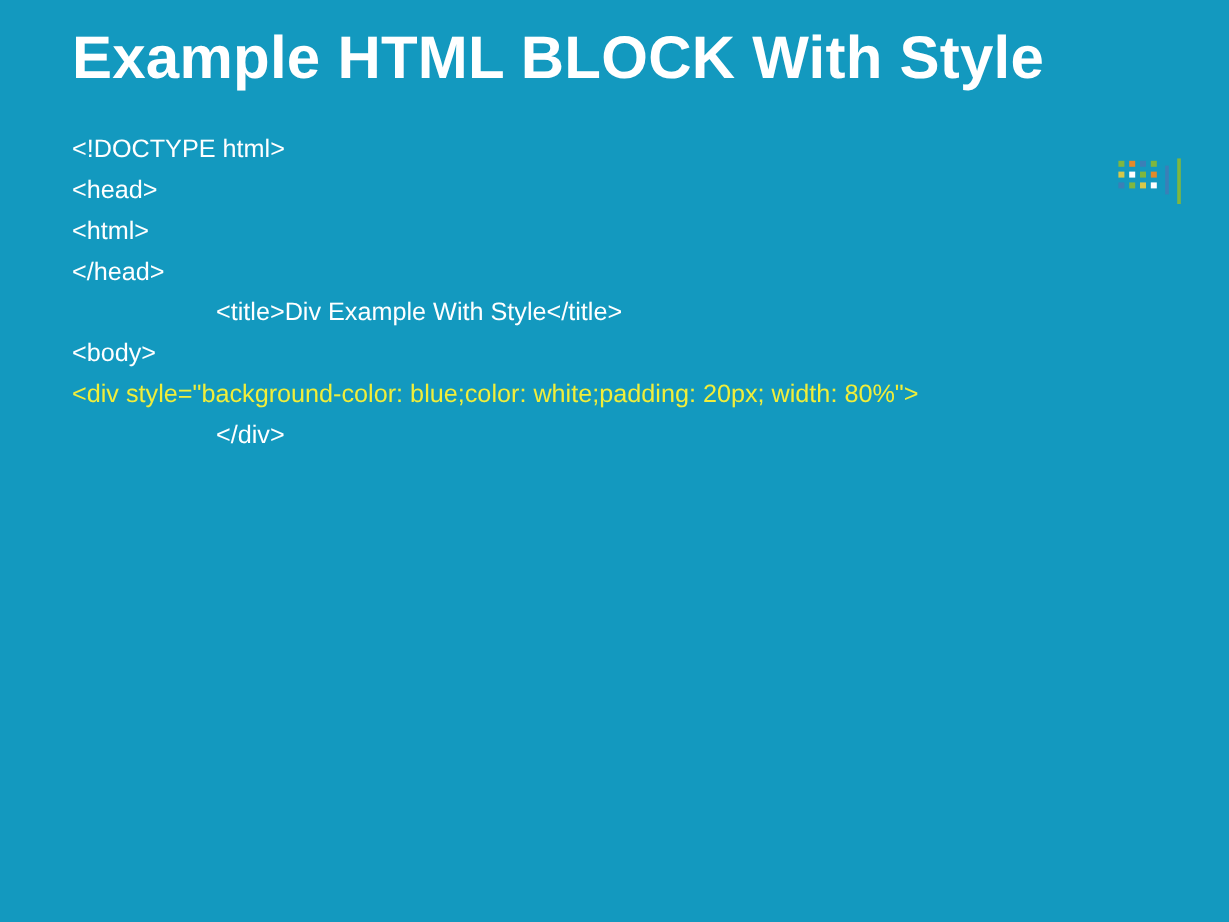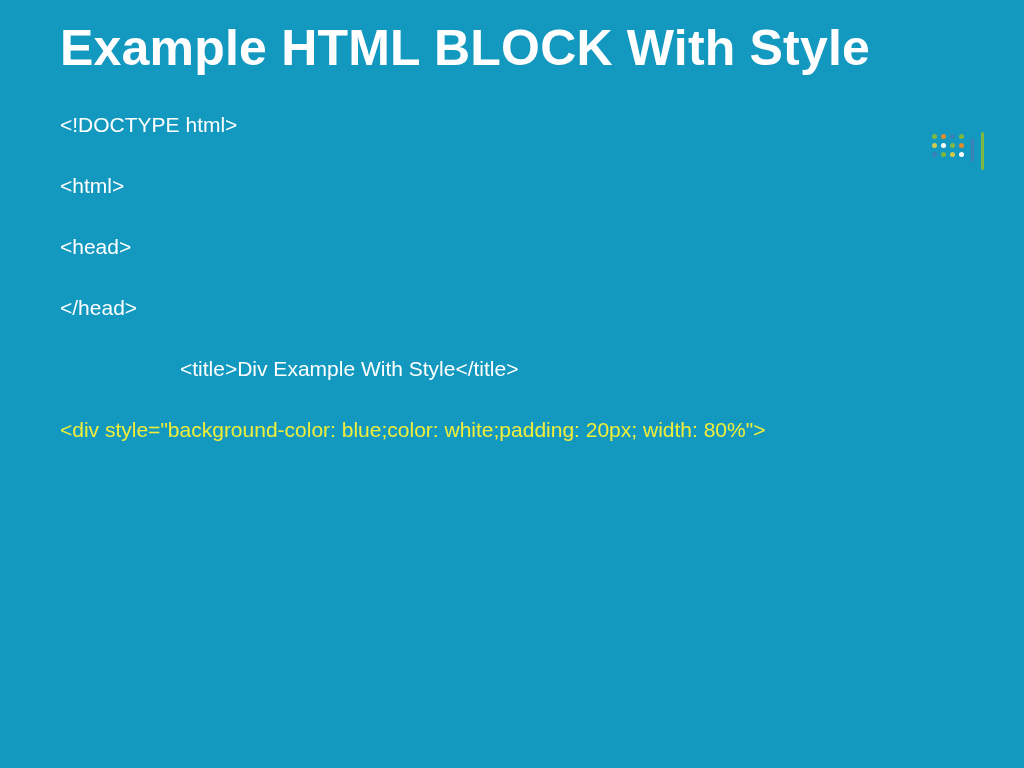--- a/index.html
+++ b/index.html
@@ -1,15 +1,15 @@
 <!DOCTYPE html>
 <html><head>
 <meta charset="utf-8">
 <style>
-  * { margin: 0; padding: 0; box-sizing: border-box; border-radius: 21px; }
+  * { margin: 0; padding: 0; box-sizing: border-box; }
   html, body { width: 1024px; height: 768px; }
   body {
     background: #1399bf;
     font-family: Arial, Helvetica, sans-serif;
     position: relative;
     overflow: hidden;
   }
   .slide {
     width: 1024px;
     height: 768px;
@@ -23,21 +23,21 @@
     line-height: 1.12;
     margin-bottom: 32px;
     letter-spacing: 0.2px;
   }
   .code-block {
     color: #ffffff;
     font-size: 21px;
     line-height: 1.62;
     font-family: Arial, Helvetica, sans-serif;
   }
-  .code-line { display: block; margin-top: 27px; }
+  .code-line { display: block; }
   .indent1 { padding-left: 120px; }
   .hl { color: #f1ee3a; }
   .accent {
     position: absolute;
     right: 40px;
     top: 132px;
   }
   .accent .v1 { position: absolute; right: 0; top: 0; width: 3px; height: 38px; background: #7fb73f; }
   .accent .v2 { position: absolute; right: 10px; top: 6px; width: 3px; height: 24px; background: #3b7fb7; }
   .accent .dots {
@@ -77,20 +77,22 @@
         <span class="d-g"></span>
         <span class="d-y"></span>
         <span class="d-w"></span>
     </div>
     <div class="v2"></div>
     <div class="v1"></div>
   </div>
 
   <div class="code-block">
     <span class="code-line">&lt;!DOCTYPE html&gt;</span>
+    <span class="code-line">&lt;head&gt;</span>
     <span class="code-line">&lt;html&gt;</span>
-    <span class="code-line">&lt;head&gt;</span>
     <span class="code-line">&lt;/head&gt;</span>
     <span class="code-line indent1">&lt;title&gt;Div Example With Style&lt;/title&gt;</span>
+    <span class="code-line">&lt;body&gt;</span>
     <span class="code-line hl">&lt;div style="background-color: blue;color: white;padding: 20px; width: 80%"&gt;</span>
+    <span class="code-line indent1">&lt;/div&gt;</span>
   </div>
 
 </div>
 
 </body></html>

